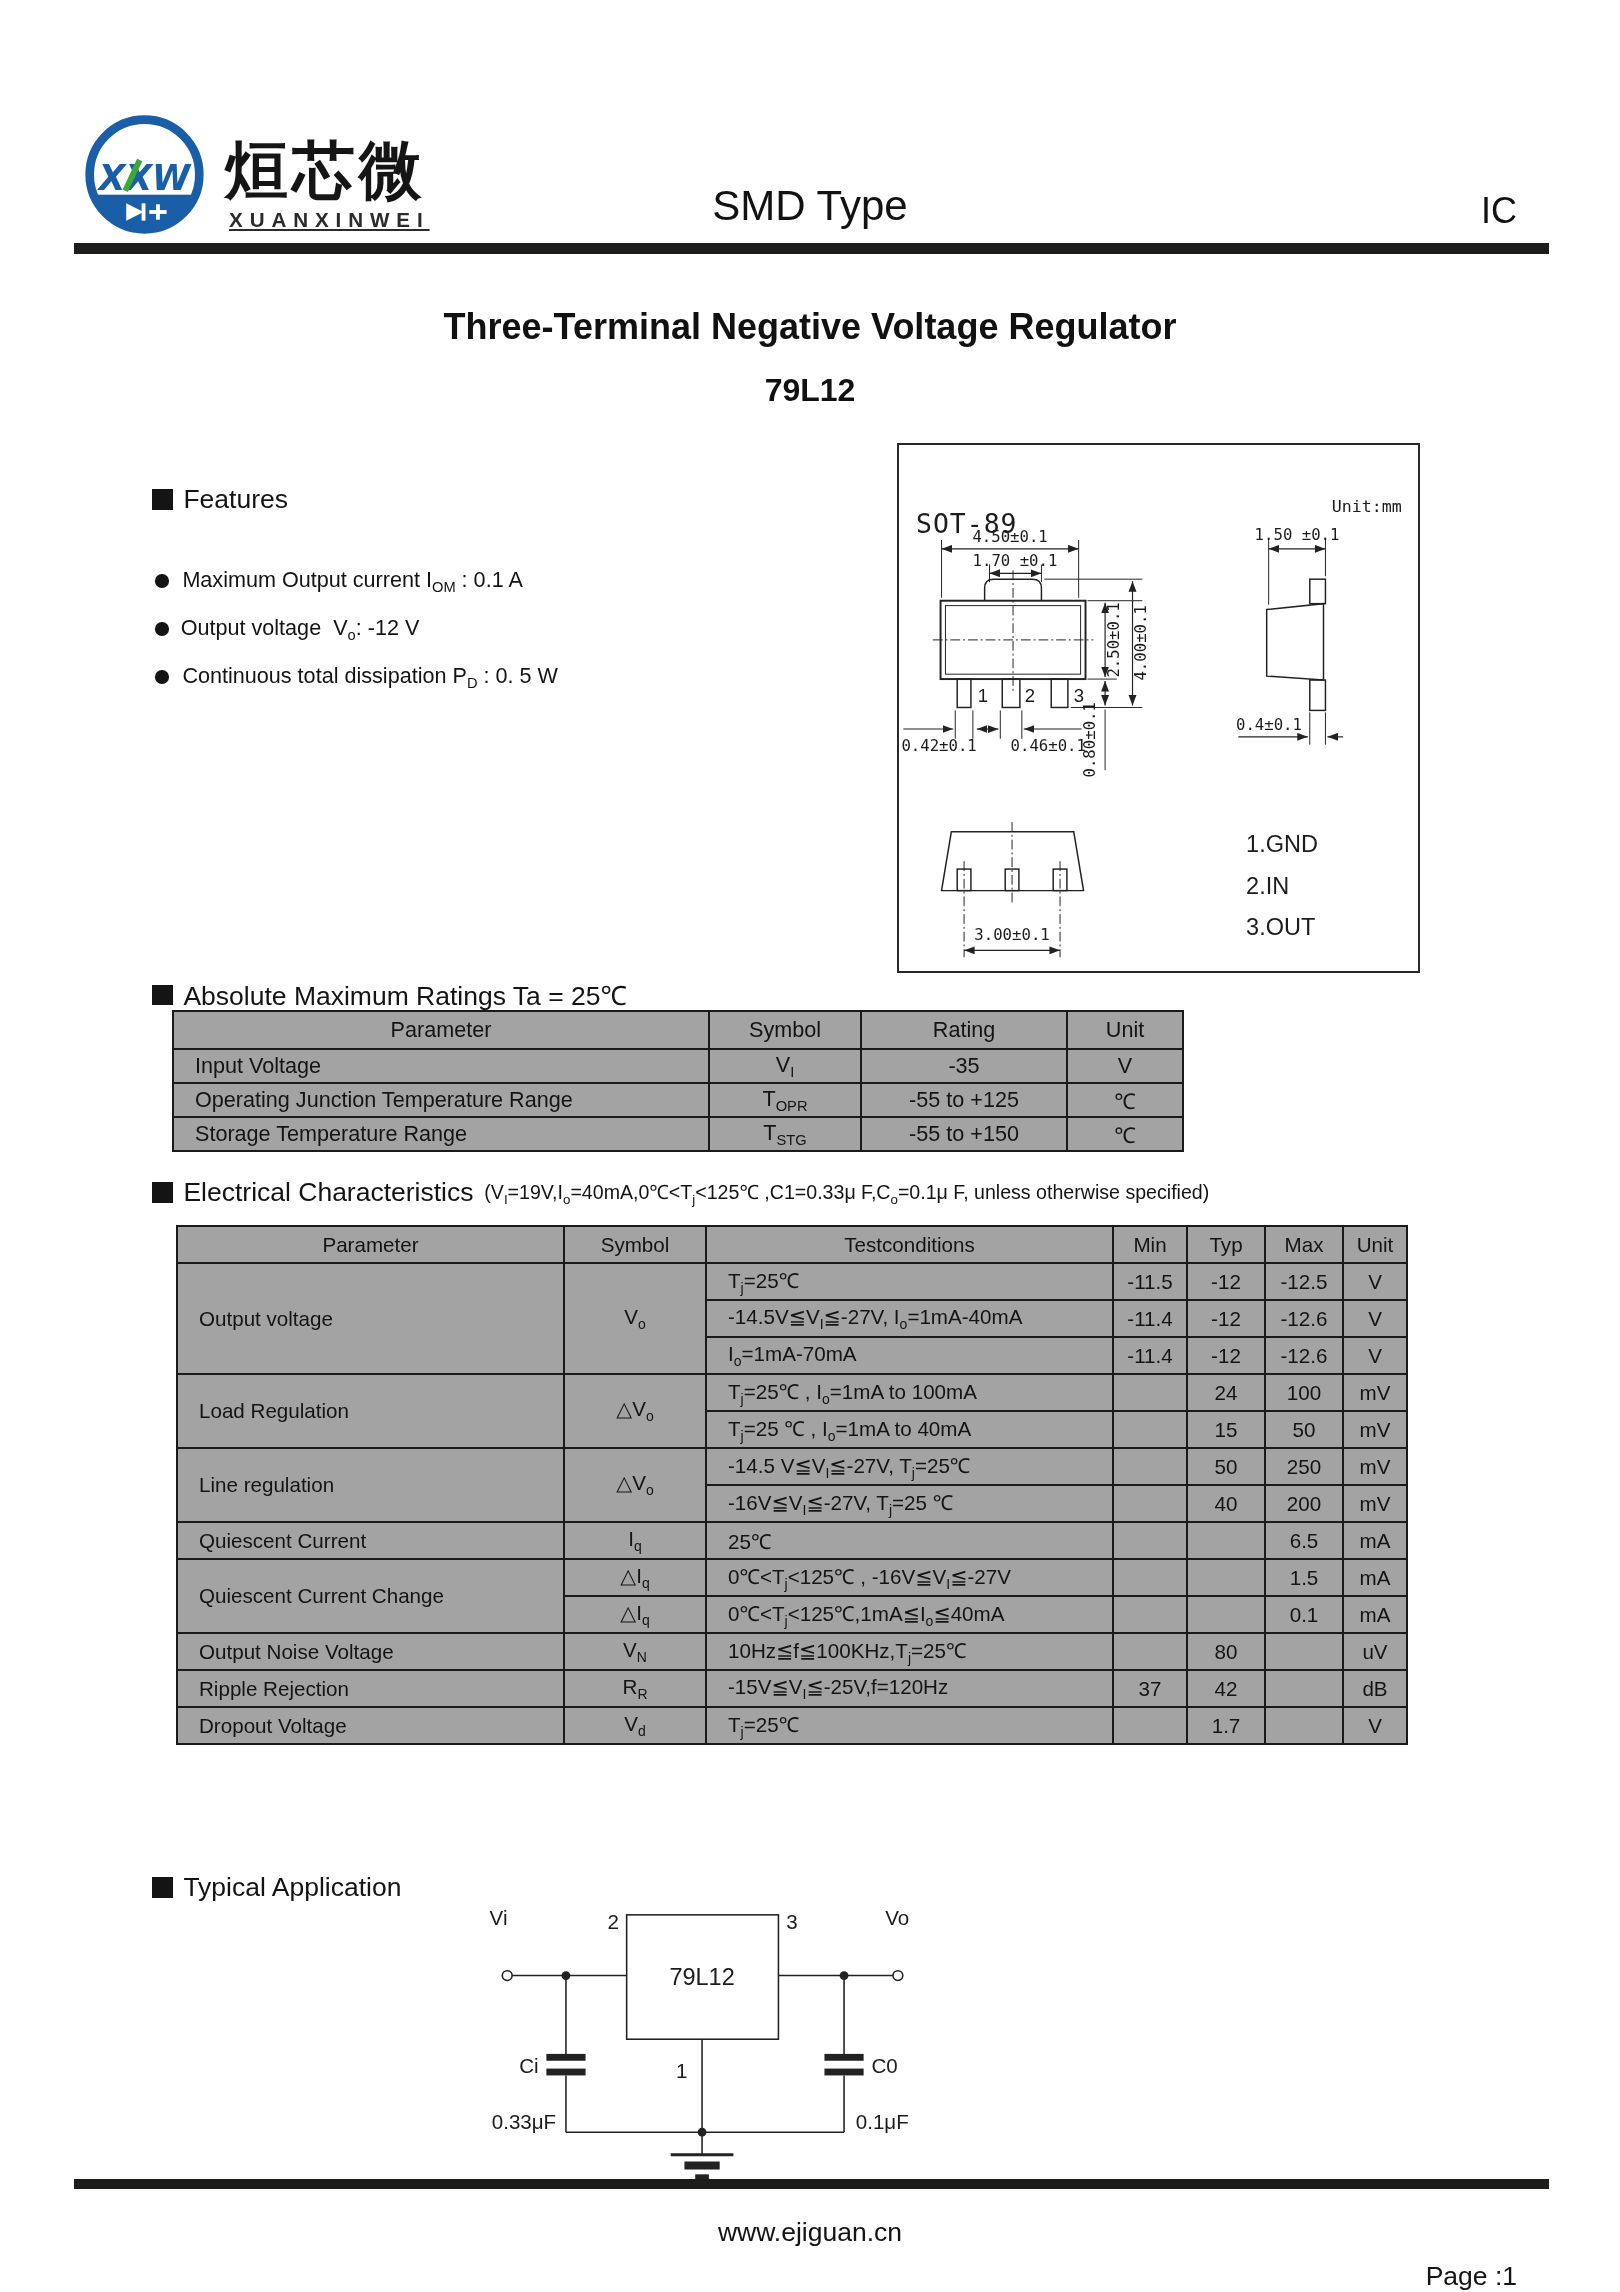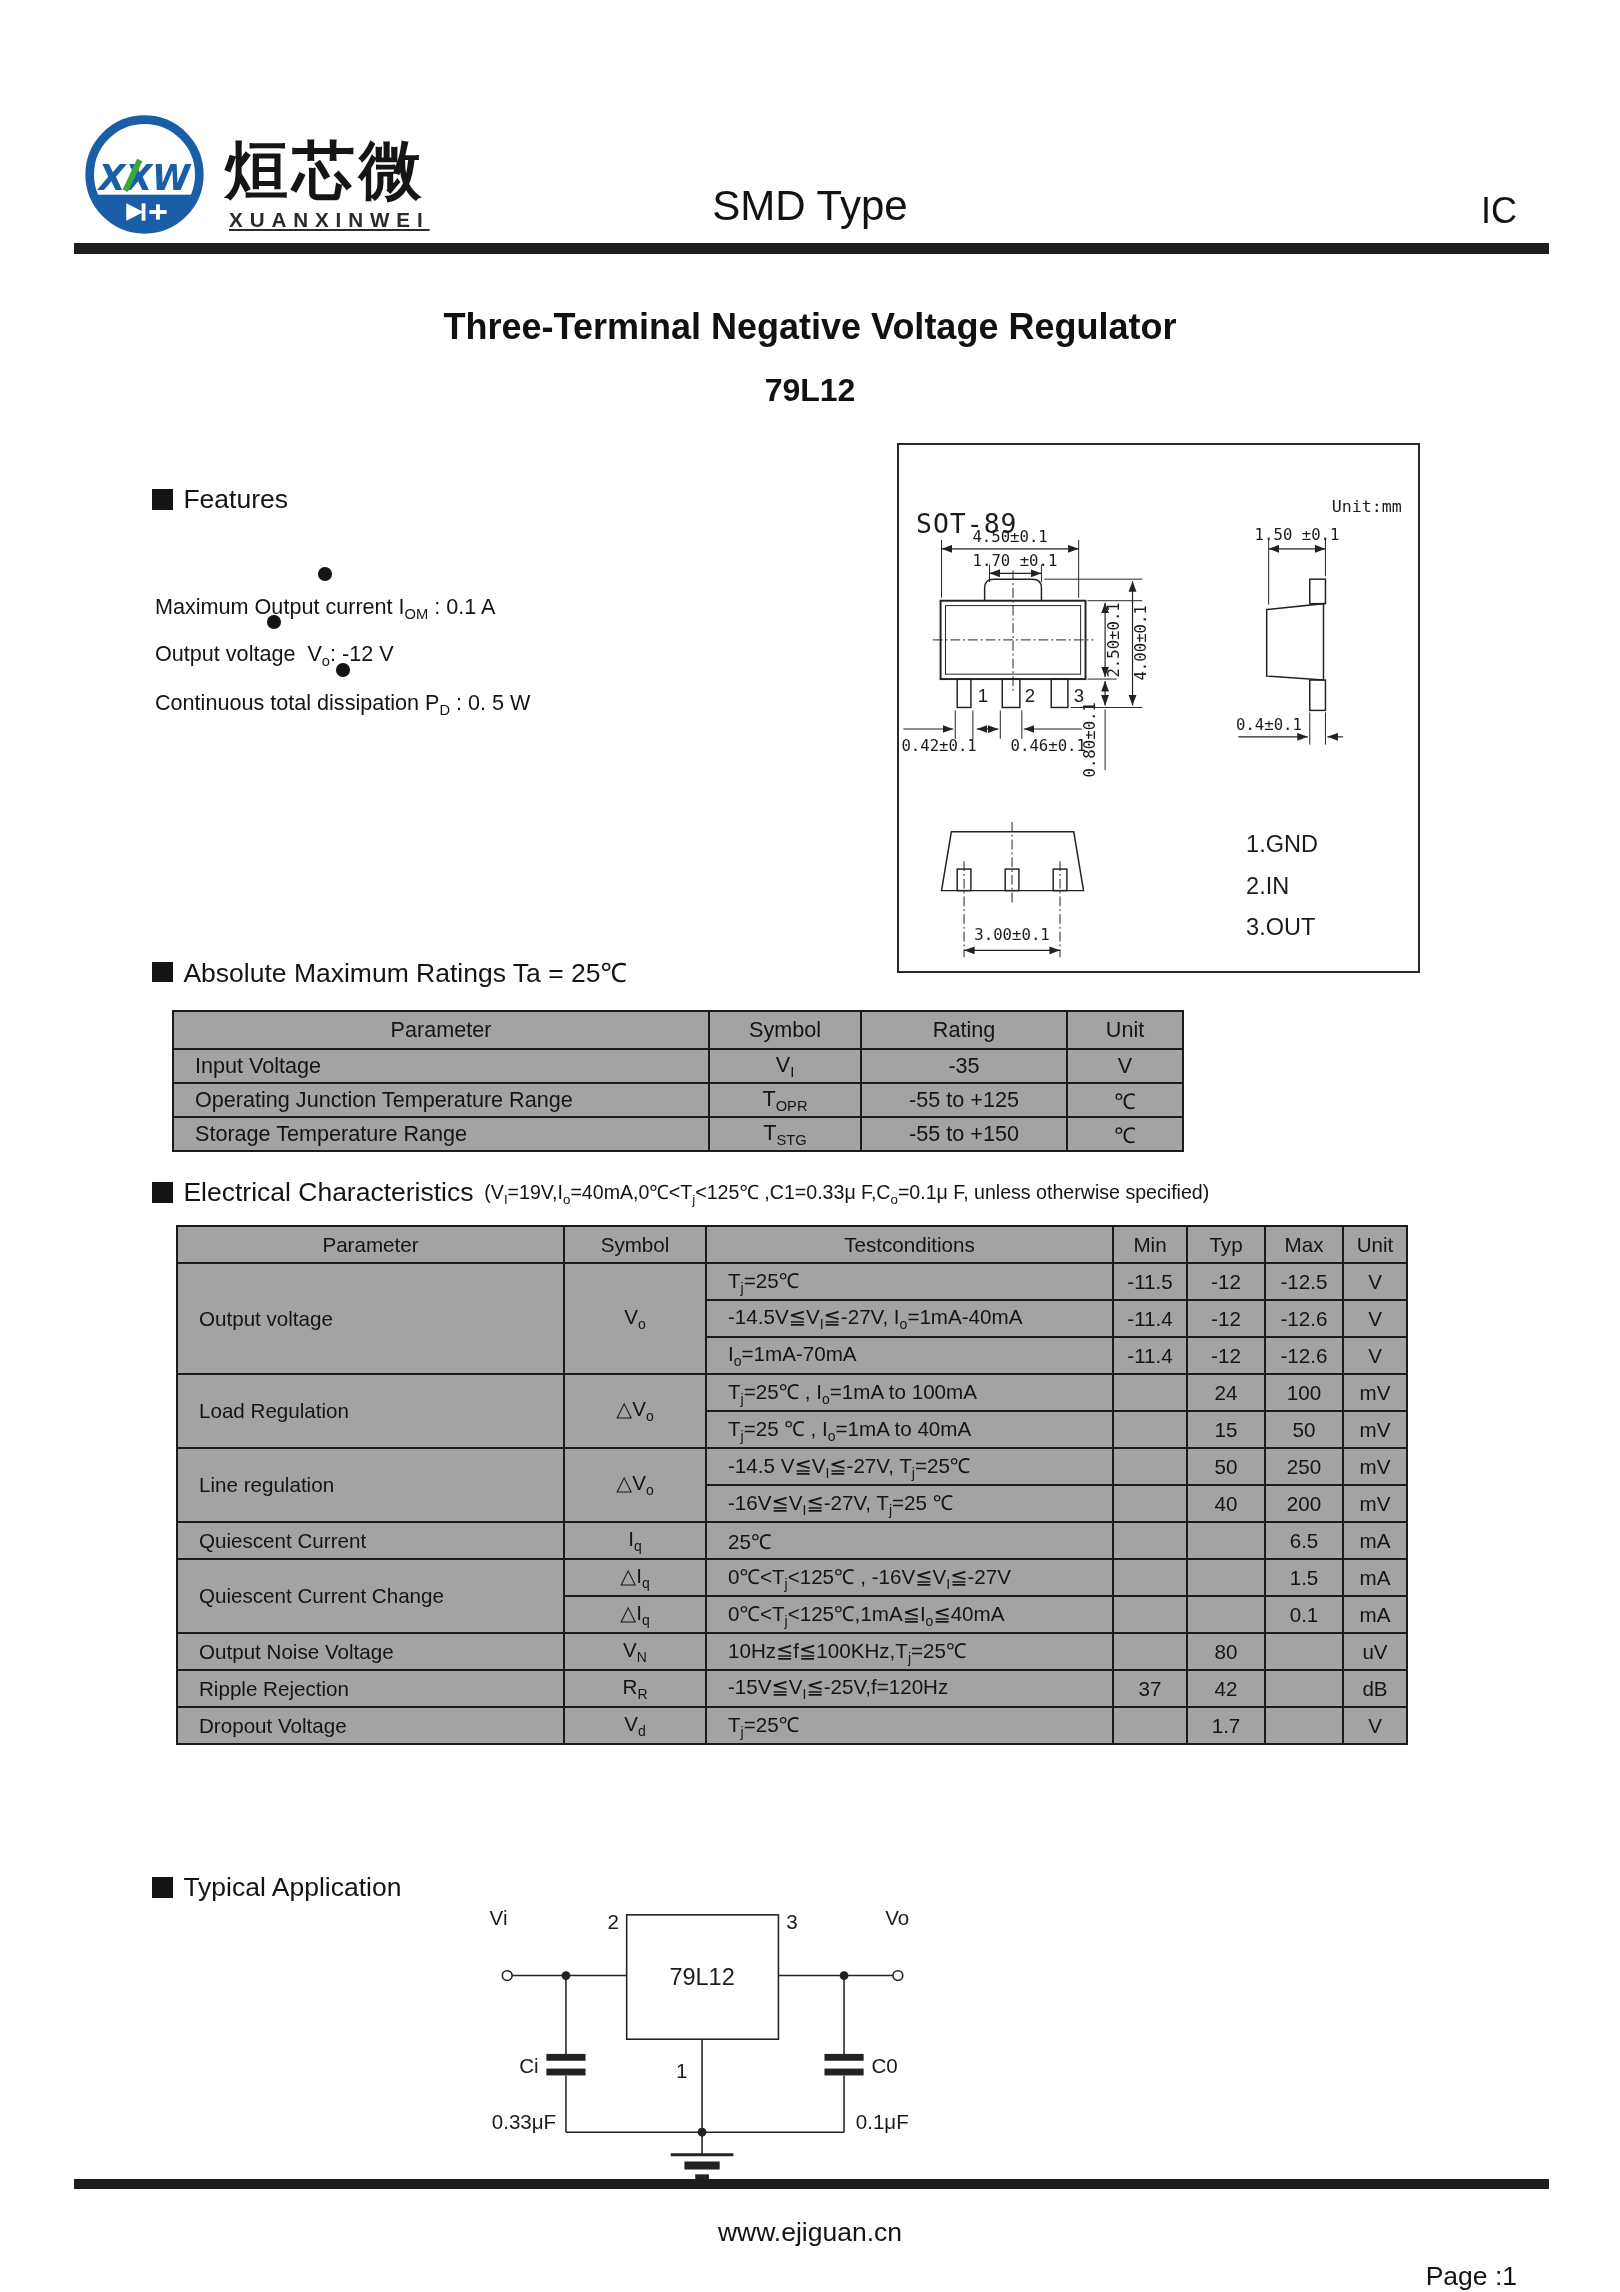--- a/index.html
+++ b/index.html
@@ -17,21 +17,21 @@
   .rule-top{top:243px;height:10.8px;}
   .rule-bottom{top:2179px;height:9.8px;}
   
   .doc-title{position:absolute;left:0;right:0;top:278px;text-align:center;font-size:36px;font-weight:700;color:#111;margin-top:28px;}
   .part-no{position:absolute;left:0;right:0;top:372px;text-align:center;font-size:32px;font-weight:700;color:#111;}
   
   .sec-head{position:absolute;display:flex;align-items:center;gap:10.8px;font-size:26.5px;color:#141414;white-space:nowrap;}
   .sq{width:20.6px;height:20.6px;background:#141414;flex:0 0 auto;}
   .cond-note{font-size:19.6px;}
   
-  .feature{position:absolute;display:flex;align-items:center;gap:13.7px;font-size:21.6px;color:#141414;flex-direction:column;}
+  .feature{position:absolute;display:flex;align-items:center;gap:13.7px;font-size:21.6px;color:#141414;}
   .dot{width:13.7px;height:13.7px;border-radius:50%;background:#141414;flex:0 0 auto;}
   .feat-label{white-space:pre-wrap;}
   
   .pkg-box{position:absolute;left:897px;top:443px;width:519px;height:526px;border:2px solid #2a2a2a;}
   .pkg-box svg{position:absolute;left:0;top:0;}
   
   table{border-collapse:collapse;position:absolute;table-layout:fixed;background:#a3a3a3;}
   td,th{border:2px solid #1a1a1a;font-size:21.6px;font-weight:400;color:#141414;text-align:center;padding:0 3.9px;overflow:hidden;white-space:nowrap;}
   .abs-table{left:172px;top:1010px;width:1010px;border:2.9px solid #1a1a1a;}
   .abs-table td,.abs-table th{height:32px;}
@@ -178,21 +178,21 @@
         <text x="80" y="262" font-size="19">1</text>
         <text x="128" y="262" font-size="19">2</text>
         <text x="178" y="262" font-size="19">3</text>
         <text x="354" y="416" font-size="24">1.GND</text>
         <text x="354" y="458" font-size="24">2.IN</text>
         <text x="354" y="500" font-size="24">3.OUT</text>
       </g>
     </svg>
   </div>
 
-  <div class="sec-head" style="left:152px;top:954px;">
+  <div class="sec-head" style="left:152px;top:977px;">
     <span class="sq"></span>
     <span>Absolute Maximum Ratings Ta = 25℃</span>
   </div>
   <table class="abs-table">
     <colgroup>
         <col style="width:536px">
         <col style="width:152px">
         <col style="width:206px">
         <col style="width:116px">
       </colgroup>

